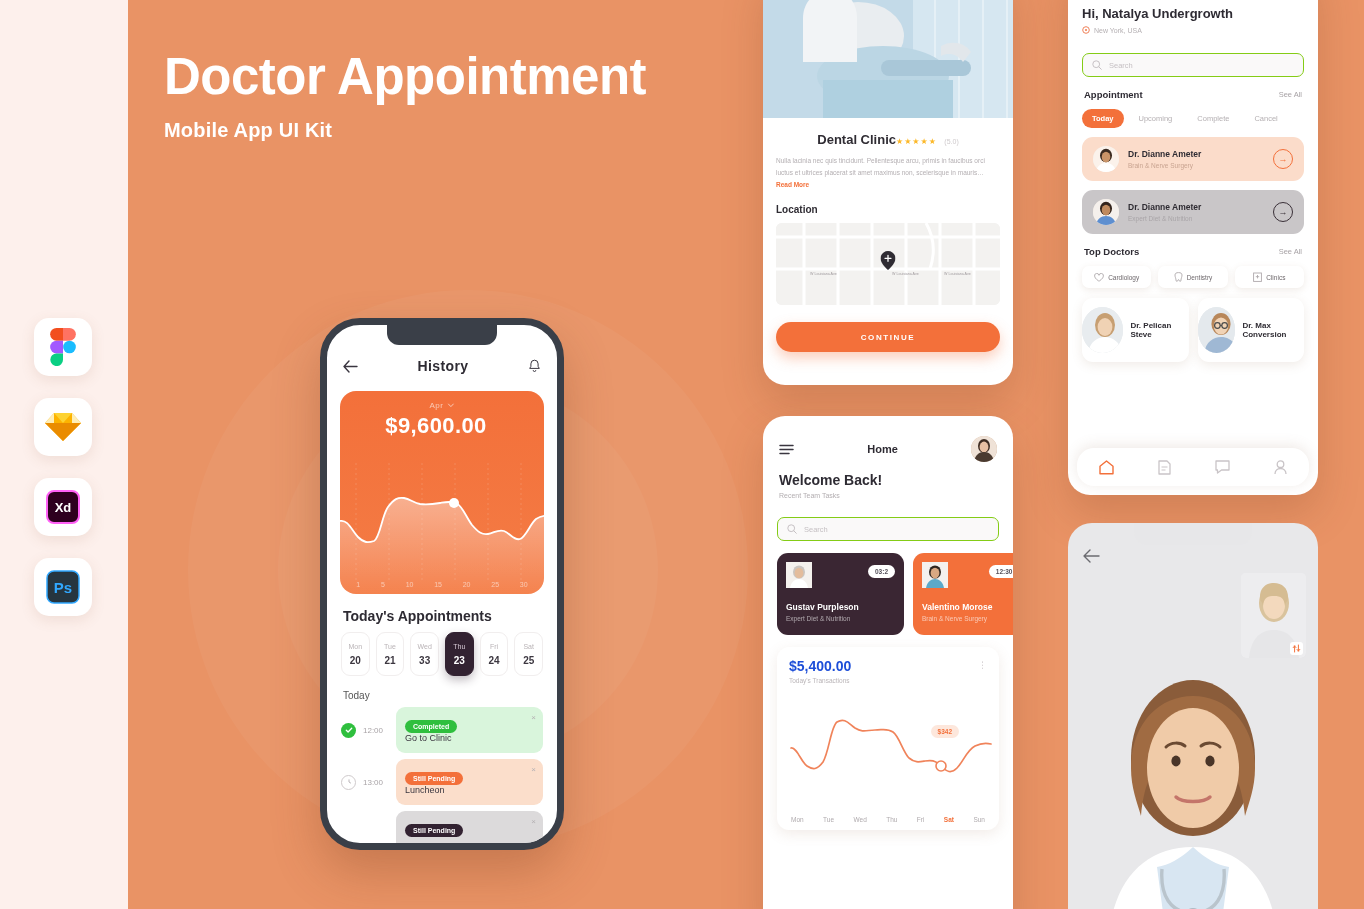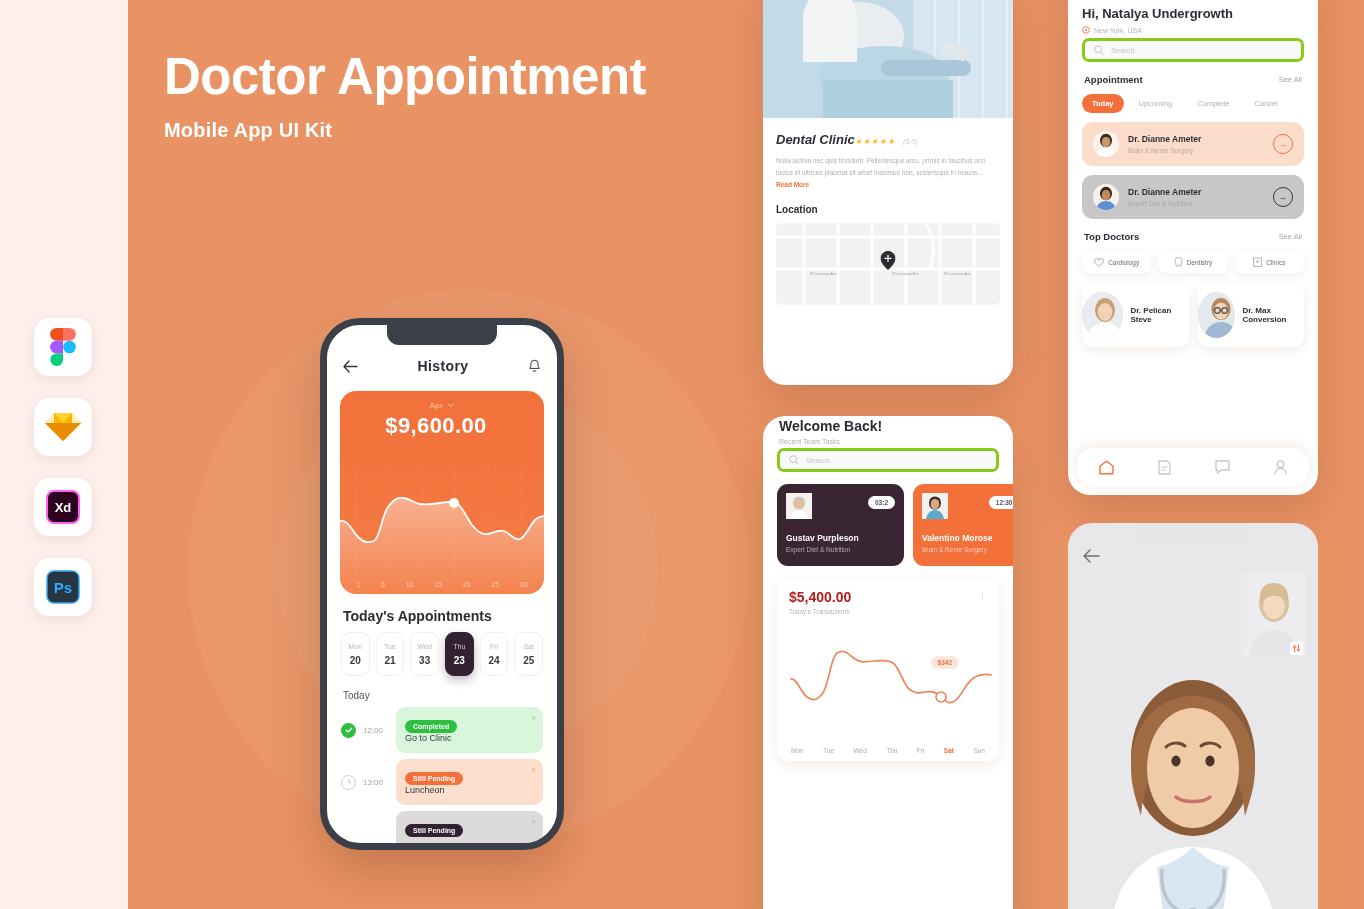--- a/index.html
+++ b/index.html
@@ -134,21 +134,21 @@
   .task-x { position: absolute; right: 7px; top: 6px; font-size: 8px; color: #B5B0B3; }
 
   
   #dental-card { left: 635px; top: -32px; width: 250px; height: 417px; }
   .dental-photo {
     height: 150px; position: relative;
     background: linear-gradient(150deg,#BFD8E8 0%,#9FC4DC 45%,#E2EDF4 100%);
     overflow: hidden;
   }
   .dental-body { padding: 12px 13px 0 13px; }
-  .dental-row { display: flex; align-items: center; justify-content: flex-start; font-style: italic; }
+  .dental-row { display: flex; align-items: center; justify-content: center; }
   .dental-title { font-size: 13px; font-weight: bold; color: #2F2C33; }
   .stars { font-size: 8px; color: #FCB828; letter-spacing: 1px; }
   .rating-num { font-size: 7px; color: #CFCACC; margin-left: 3px; }
   .dental-desc { font-size: 6.5px; color: #B4AFB2; line-height: 1.85; margin-top: 7px; }
   .read-more { color: #F3703A; font-weight: bold; }
   .loc-label { font-size: 10px; font-weight: bold; color: #2F2C33; margin-top: 13px; }
   .map-box {
     margin-top: 8px; height: 82px; border-radius: 6px;
     background: #F2F1EF; position: relative; overflow: hidden;
   }
@@ -168,22 +168,22 @@
   .tk-header {
     position: relative; height: 42px; margin-top: 12px;
     display: flex; align-items: center; justify-content: space-between; padding: 0 16px;
   }
   .tk-title { font-size: 11px; font-weight: bold; color: #2E2B33; }
   .avatar-sm { width: 26px; height: 26px; border-radius: 50%; overflow: hidden;
     background: linear-gradient(160deg,#E3C3A8,#B58A6B); }
   .welcome { font-size: 14px; font-weight: bold; color: #2E2B33; margin: 2px 0 0 16px; }
   .welcome-sub { font-size: 7px; color: #B3AEB1; margin: 4px 0 0 16px; }
   .search-bar {
-    margin: 3px 14px 0 14px; height: 24px; border-radius: 7px; background: #FAF9F9;
-    border: 3px solid #84cc16; display: flex; align-items: center; gap: 7px; padding: 0 9px;
+    margin: 18px 14px 0 14px; height: 24px; border-radius: 7px; background: #FAF9F9;
+    border: 1px solid #84cc16; display: flex; align-items: center; gap: 7px; padding: 0 9px;
   }
   .search-ph { font-size: 7.5px; color: #C6C1C4; }
   .doc-cards { display: flex; gap: 9px; padding: 12px 0 0 14px; }
   .doc-card {
     width: 127px; height: 82px; border-radius: 11px; padding: 9px;
     position: relative; flex-shrink: 0;
   }
   .doc-card.orange { background: #F3703A; }
   .doc-card.dark { background: #3A2633; }
   .doc-av { width: 26px; height: 26px; border-radius: 50%; overflow: hidden; background: #E9DFD6; }
@@ -193,21 +193,21 @@
   }
   .doc-name { font-size: 8.5px; font-weight: bold; color: #FFFFFF; margin-top: 14px; }
   .doc-spec { font-size: 6.5px; margin-top: 3px; }
   .doc-card.orange .doc-spec { color: rgba(255,255,255,0.62); }
   .doc-card.dark .doc-spec { color: rgba(255,255,255,0.58); }
   .trans-card {
     margin: 12px 14px 0 14px; border-radius: 12px; background: #FFFFFF;
     box-shadow: 0 4px 14px rgba(160,120,95,0.14); padding: 11px 12px 8px 12px;
     position: relative; height: 183px;
   }
-  .trans-amt { font-size: 14px; font-weight: bold; color: #b91c1c; }
+  .trans-amt { font-size: 14px; font-weight: bold; color: #1d4ed8; }
   .trans-sub { font-size: 6.5px; color: #BAB5B8; margin-top: 3px; }
   .kebab { position: absolute; right: 12px; top: 13px; color: #C9C4C7; font-size: 9px; }
   .trans-days {
     display: flex; justify-content: space-between; padding: 0 2px;
     font-size: 6.5px; color: #AFAAAD; margin-top: 6px;
   }
   .trans-days .hot { color: #F3703A; font-weight: bold; }
   .tooltip {
     position: absolute; background: #FDE7DC; color: #F3703A; font-weight: bold;
     border-radius: 8px; padding: 3px 7px; font-size: 6.5px;
@@ -547,23 +547,44 @@
         </svg>
         <span class="map-pin">
           <svg width="15" height="19" viewBox="0 0 15 19">
             <path d="M7.5 0C3.4 0 0 3.3 0 7.4 0 12.6 7.5 19 7.5 19S15 12.6 15 7.4C15 3.3 11.6 0 7.5 0z" fill="#2F2C33"></path>
             <path d="M7.5 4.3v6M4.5 7.3h6" stroke="#FFFFFF" stroke-width="1.3" stroke-linecap="round"></path>
           </svg>
         </span>
       </div>
     </div>
 
+    <div class="continue-btn">CONTINUE</div>
   </div>
 
   <div class="card-panel" id="tasks-card">
+    <div class="tk-header">
+      <span>
+        <svg width="15" height="11" viewBox="0 0 15 11">
+          <g stroke="#3A3640" stroke-width="1.5" stroke-linecap="round">
+            <line x1="1" y1="1.5" x2="14" y2="1.5"></line>
+              <line x1="1" y1="5.5" x2="14" y2="5.5"></line>
+            <line x1="1" y1="9.5" x2="10" y2="9.5"></line>
+          </g>
+        </svg>
+      </span>
+      <span class="tk-title">Home</span>
+      <span class="avatar-sm">
+        <svg width="26" height="26" viewBox="0 0 26 26">
+          <rect width="26" height="26" fill="#EFE2D7"></rect>
+          <ellipse cx="13" cy="10" rx="6" ry="7" fill="#3E2C22"></ellipse>
+          <ellipse cx="13" cy="11" rx="4.4" ry="5.4" fill="#E8C0A3"></ellipse>
+          <path d="M3 26c1-7 5-10 10-10s9 3 10 10z" fill="#4A3A30"></path>
+        </svg>
+      </span>
+    </div>
 
     <div class="welcome">Welcome Back!</div>
     <div class="welcome-sub">Recent Team Tasks</div>
 
     <div class="search-bar">
       <span>
         <svg width="10" height="10" viewBox="0 0 10 10">
           <circle cx="4.2" cy="4.2" r="3.4" stroke="#C6C1C4" stroke-width="1" fill="none"></circle>
           <line x1="6.8" y1="6.8" x2="9.3" y2="9.3" stroke="#C6C1C4" stroke-width="1" stroke-linecap="round"></line>
         </svg>

